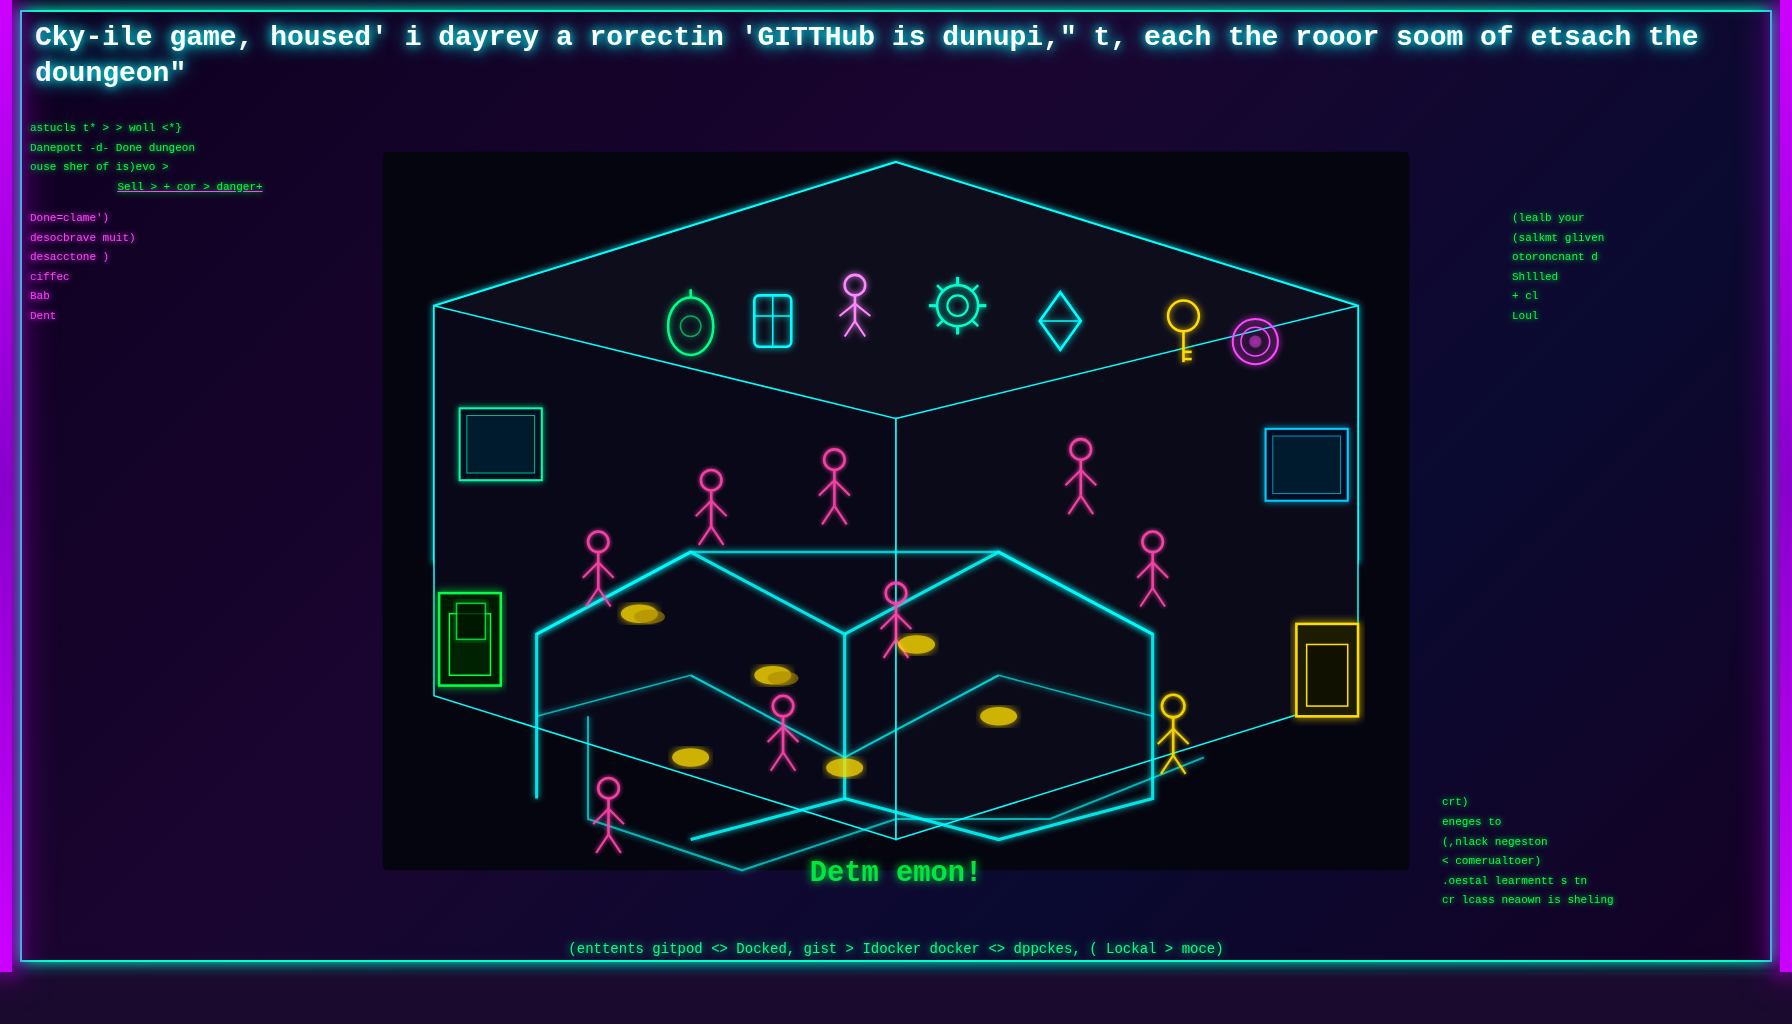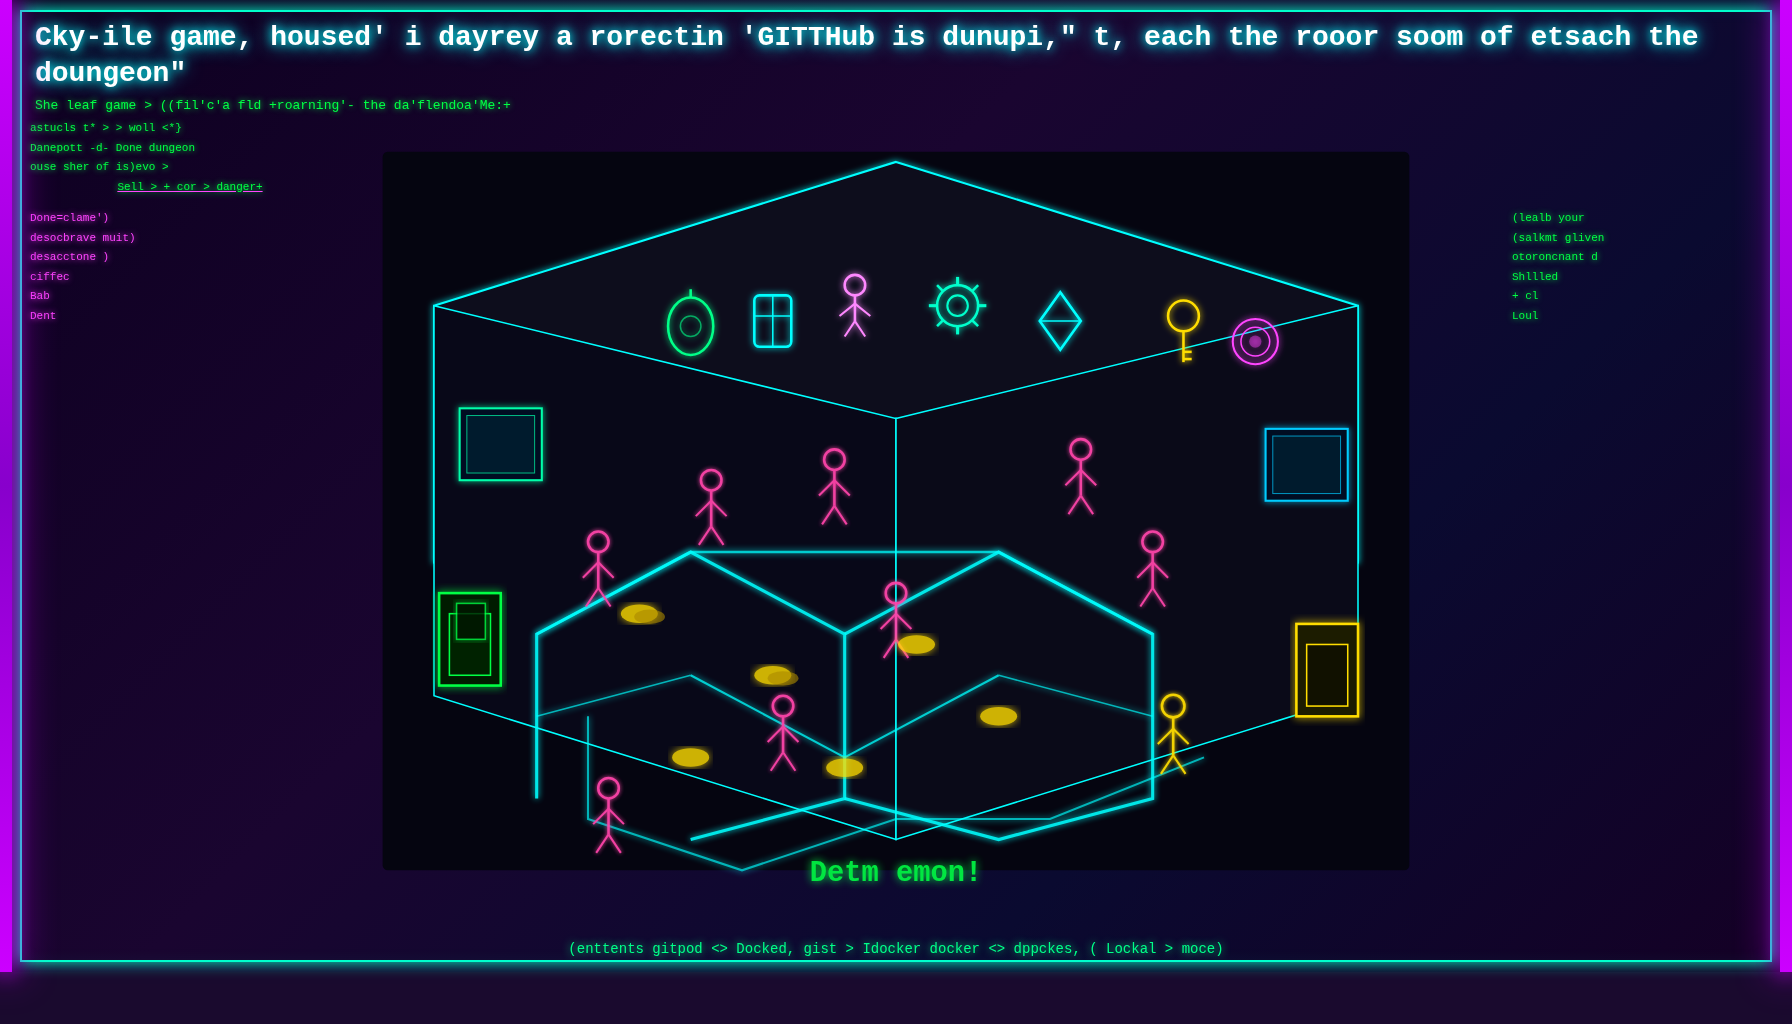--- a/index.html
+++ b/index.html
@@ -168,21 +168,20 @@
 </head>
 <body>
 
 <div class="outer-container">
   <div class="neon-bar-left"></div>
   <div class="neon-bar-right"></div>
   <div class="main-frame"></div>
 
   <div class="header-text">
     <div class="header-title">Cky-ile game, housed' i dayrey a rorectin 'GITTHub is dunupi," t, each the rooor soom of etsach the doungeon"</div>
-    <div class="header-subtitle code-green">She leaf game &gt; ((fil'c'a fld +roarning'- the da'flendoa'Me:+</div>
   </div>
 
   <div class="code-overlay left-top-code">
     <span class="code-line code-green">astucls t* &gt; &gt; woll &lt;*}</span>
     <span class="code-line code-green">Danepott -d- Done dungeon</span>
     <span class="code-line code-green">ouse sher of is)evo &gt;</span>
     <span class="code-line code-green underline-magenta">Sell &gt; + cor &gt; danger+</span>
   </div>
 
 
@@ -421,18 +420,26 @@
 
       <rect x="960" y="320" width="80" height="70" fill="#001122" stroke="#00ccff" stroke-width="2" filter="url(#neon-cyan)"></rect>
       <rect x="967" y="327" width="66" height="56" fill="#002233" stroke="#00ccff" stroke-width="1" opacity="0.7"></rect>
 
       <text x="600" y="760" text-anchor="middle" fill="#00ff44" font-size="28" font-family="Courier New" font-weight="bold" filter="url(#glow-green)" opacity="0.9">Detm emon!</text>
 
     </svg>
   </div>
 
 
+  <div class="code-overlay right-bottom-code">
+    <span class="code-line code-green">crt)</span>
+    <span class="code-line code-green">eneges to</span>
+    <span class="code-line code-green">(,nlack negeston</span>
+    <span class="code-line code-green">&lt; comerualtoer)</span>
+    <span class="code-line code-green">.oestal learmentt s tn</span>
+    <span class="code-line code-green">cr lcass neaown is sheling</span>
+  </div>
 
   <div class="bottom-bar">
     <span>(enttents gitpod &lt;&gt; Docked, gist &gt; Idocker docker &lt;&gt; dppckes, ( Lockal &gt; moce)</span>
   </div>
 
 </div>
 
 </body></html>

